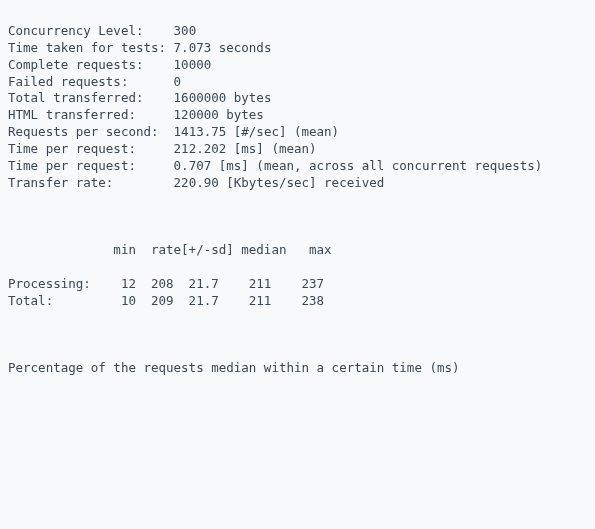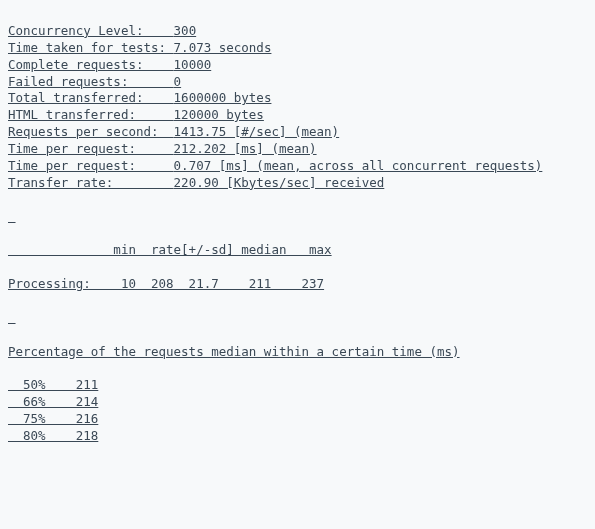--- a/index.html
+++ b/index.html
@@ -8,26 +8,25 @@
     background: #f7f9fa;
     font-family: "Menlo", "Consolas", "DejaVu Sans Mono", monospace;
     font-size: 12.5px;
     line-height: 1.35;
     color: #3a4855;
   }
   .wrap {
     padding: 6px 8px;
     white-space: pre;
   }
-  .line { white-space: pre; text-decoration: underline; }
+  .line { white-space: pre; }
 </style>
 </head>
 <body>
 
 <div class="wrap">
 <div id="summary-block"><div class="line"><span>Concurrency Level:    </span><span>300</span></div><div class="line"><span>Time taken for tests: </span><span>7.073 seconds</span></div><div class="line"><span>Complete requests:    </span><span>10000</span></div><div class="line"><span>Failed requests:      </span><span>0</span></div><div class="line"><span>Total transferred:    </span><span>1600000 bytes</span></div><div class="line"><span>HTML transferred:     </span><span>120000 bytes</span></div><div class="line"><span>Requests per second:  </span><span>1413.75 [#/sec] (mean)</span></div><div class="line"><span>Time per request:     </span><span>212.202 [ms] (mean)</span></div><div class="line"><span>Time per request:     </span><span>0.707 [ms] (mean, across all concurrent requests)</span></div><div class="line"><span>Transfer rate:        </span><span>220.90 [Kbytes/sec] received</span></div></div>
 <div class="line"> </div>
 <div class="line" id="conn-header">              min  rate[+/-sd] median   max</div>
-<div id="conn-rows"><div class="line">Processing:    10  208  21.7    211    237</div></div>
+<div id="conn-rows"><div class="line">Processing:    12  208  21.7    211    237</div><div class="line">Total:         10  209  21.7    211    238</div></div>
 <div class="line"> </div>
 <div class="line">Percentage of the requests median within a certain time (ms)</div>
-<div id="pct-rows"><div class="line">  50%    211</div><div class="line">  66%    214</div><div class="line">  75%    216</div><div class="line">  80%    218</div></div>
 </div>
 
 </body></html>

